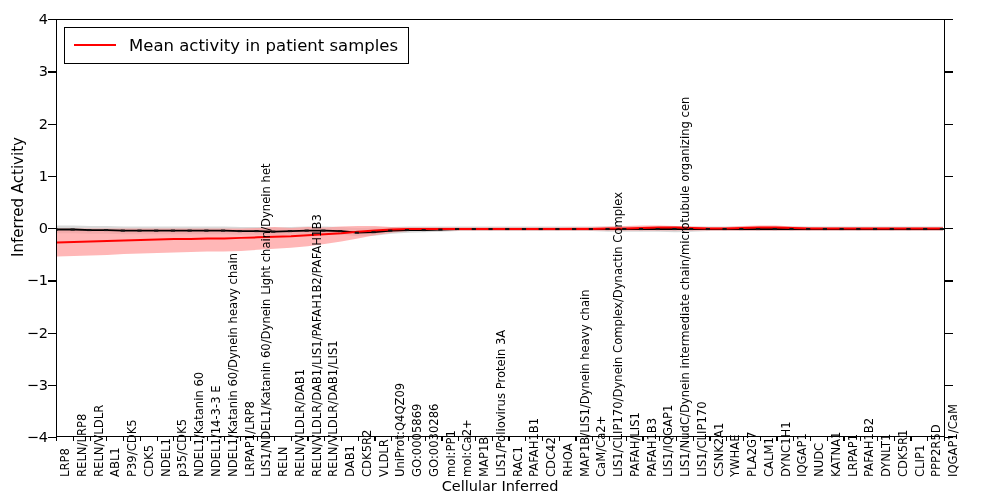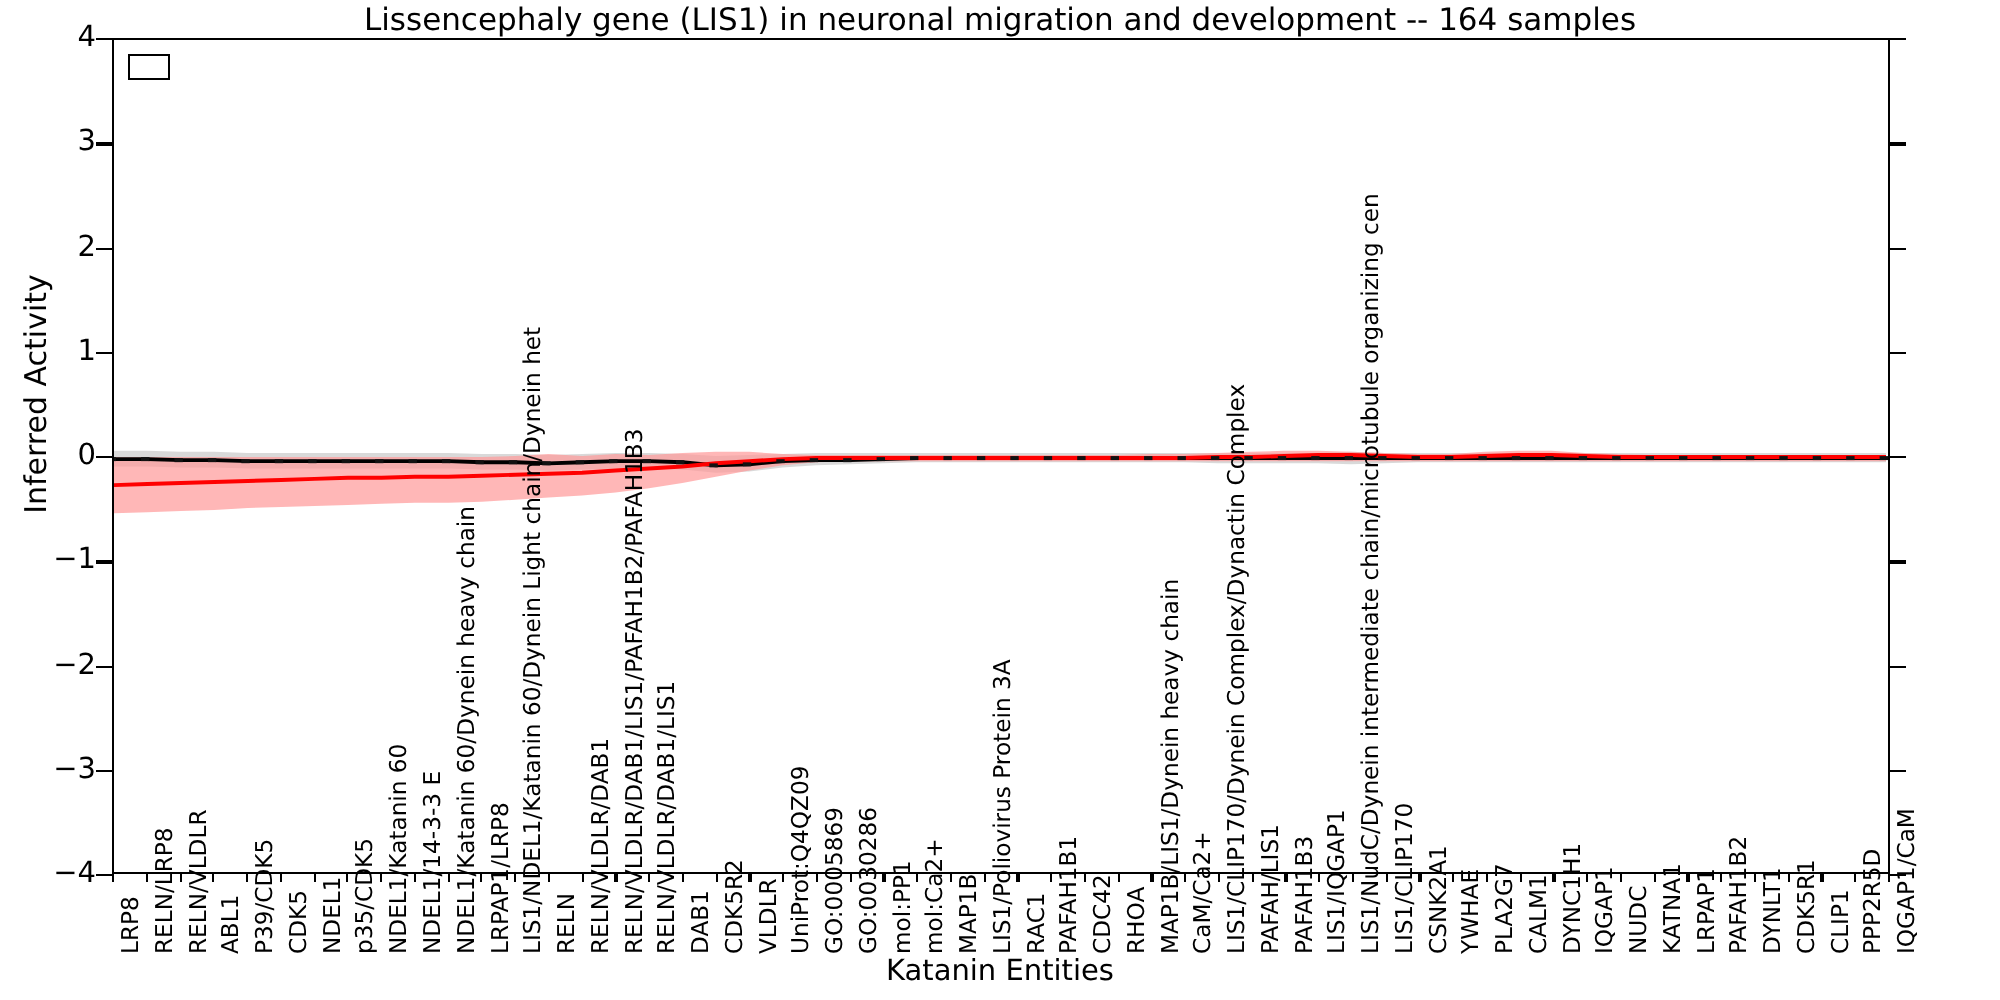--- a/index.html
+++ b/index.html
@@ -56,21 +56,20 @@
   }
   .legend-row{display:flex;align-items:center;height:24px;}
   .legend-swatch{width:42px;height:0;border-top-width:2px;border-top-style:solid;margin-right:13px;}
   .legend-text{font-size:16.5px;color:#000;white-space:nowrap;}
 </style>
 </head>
 <body>
 
 <div id="figure">
 
-  <div id="chart-title">Lissencephaly gene (LIS1) in neuronal migration and development -- 164 samples</div>
 
   <div id="y-axis-label">Inferred Activity</div>
   <div id="yticks-layer">
       <div class="ytick-label" style="top: 14px;">4</div>
       <div class="ytick-mark" style="top: 19px;"></div>
       <div class="ytick-mark-in" style="top: 19px;"></div>
       <div class="ytick-label" style="top: 66.25px;">3</div>
       <div class="ytick-mark" style="top: 71.25px;"></div>
       <div class="ytick-mark-in" style="top: 71.25px;"></div>
       <div class="ytick-label" style="top: 118.5px;">2</div>
@@ -262,18 +261,22 @@
       <div class="xtick-label" style="left: 825.181px; top: 40px;">DYNLT1</div>
       <div class="xtick-mark" style="left: 837.736px;"></div>
       <div class="xtick-label" style="left: 841.936px; top: 40px;">CDK5R1</div>
       <div class="xtick-mark" style="left: 854.491px;"></div>
       <div class="xtick-label" style="left: 858.691px; top: 40px;">CLIP1</div>
       <div class="xtick-mark" style="left: 871.245px;"></div>
       <div class="xtick-label" style="left: 875.445px; top: 40px;">PPP2R5D</div>
       <div class="xtick-mark" style="left: 888px;"></div>
       <div class="xtick-label" style="left: 892.2px; top: 40px;">IQGAP1/CaM</div>
     </div>
-  <div id="x-axis-label">Katanin Entities</div>
+  <div id="x-axis-label">Cellular Inferred</div>
 
   <div id="legend">
+    <div class="legend-row">
+      <span class="legend-swatch" style="border-top-color:#ff0000;"></span>
+      <span class="legend-text">Mean activity in patient samples</span>
+    </div>
   </div>
 
 </div>
 
 </body></html>

